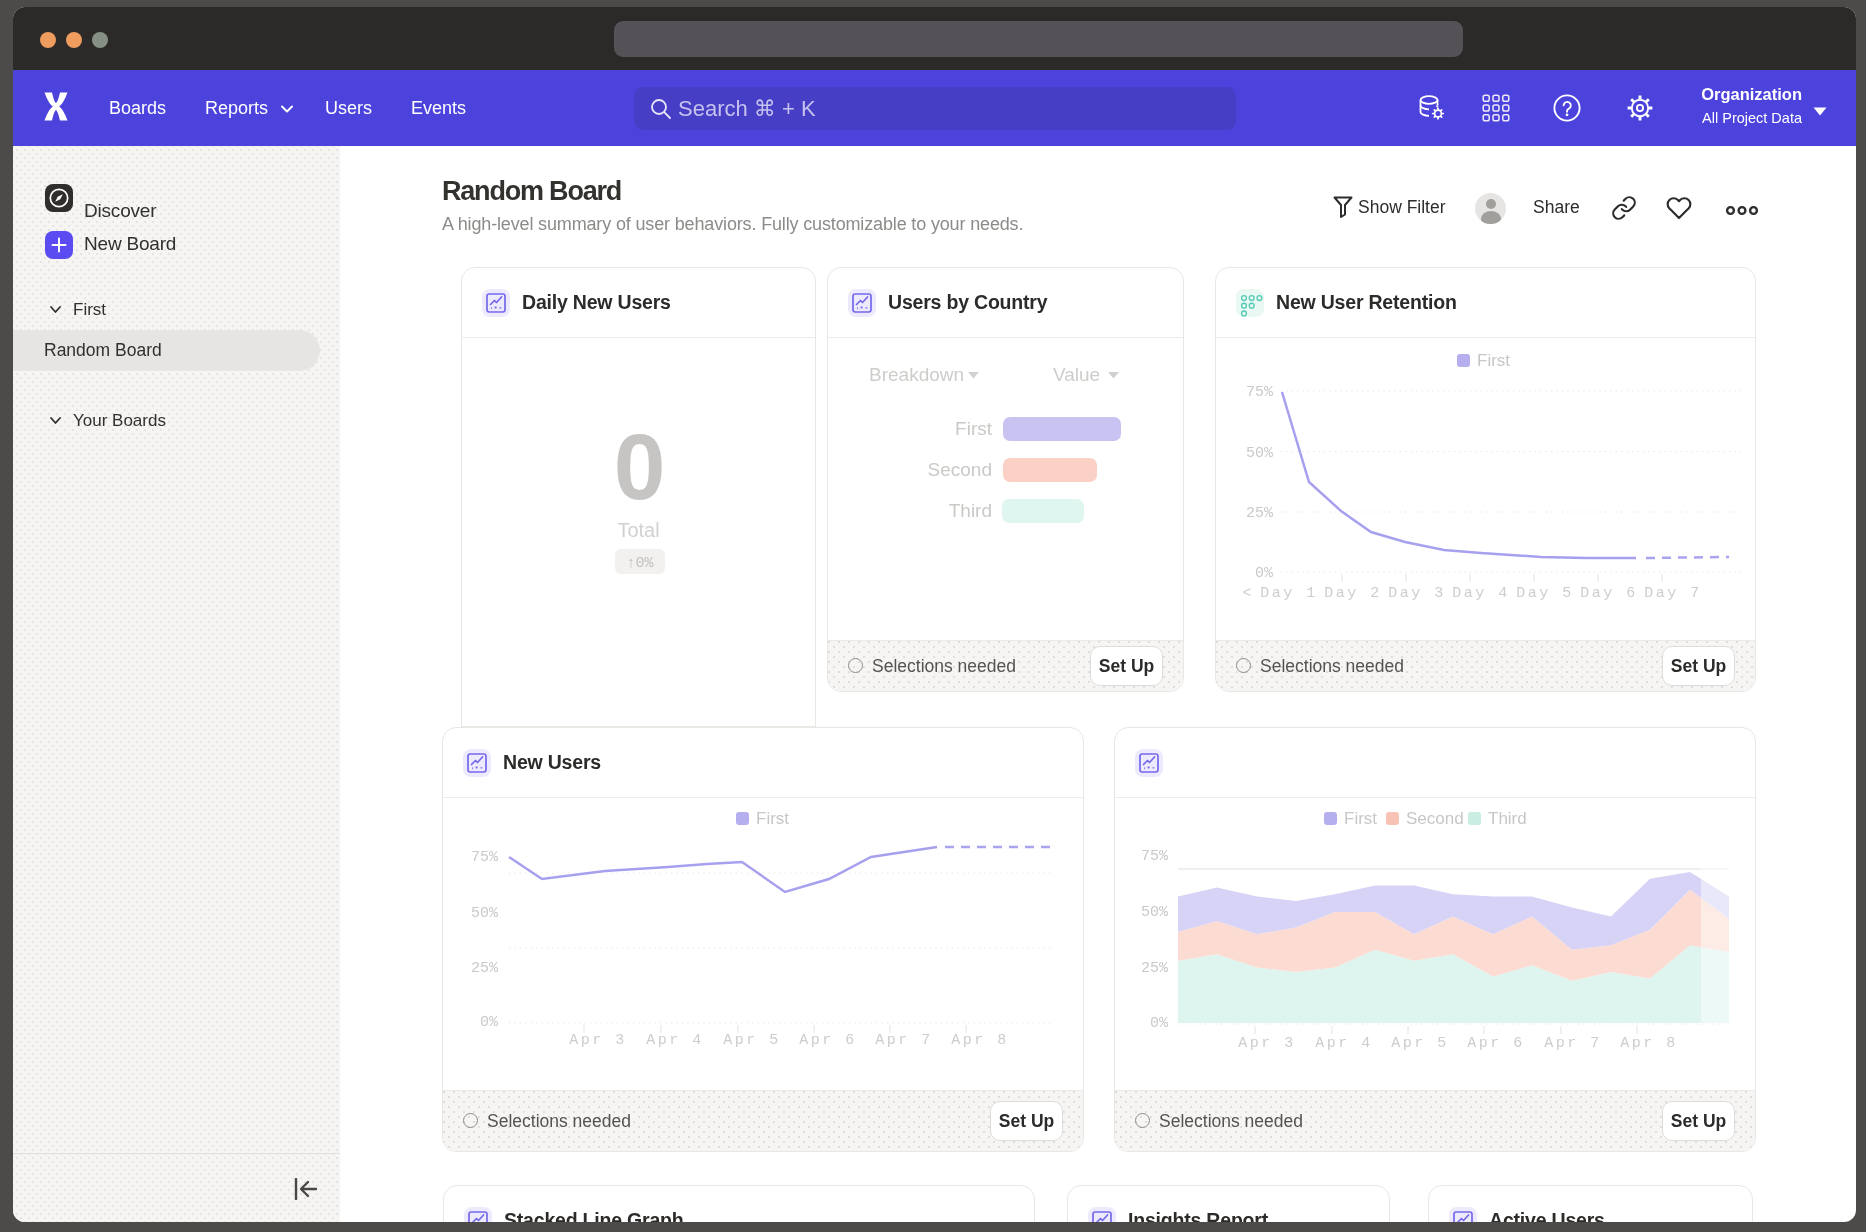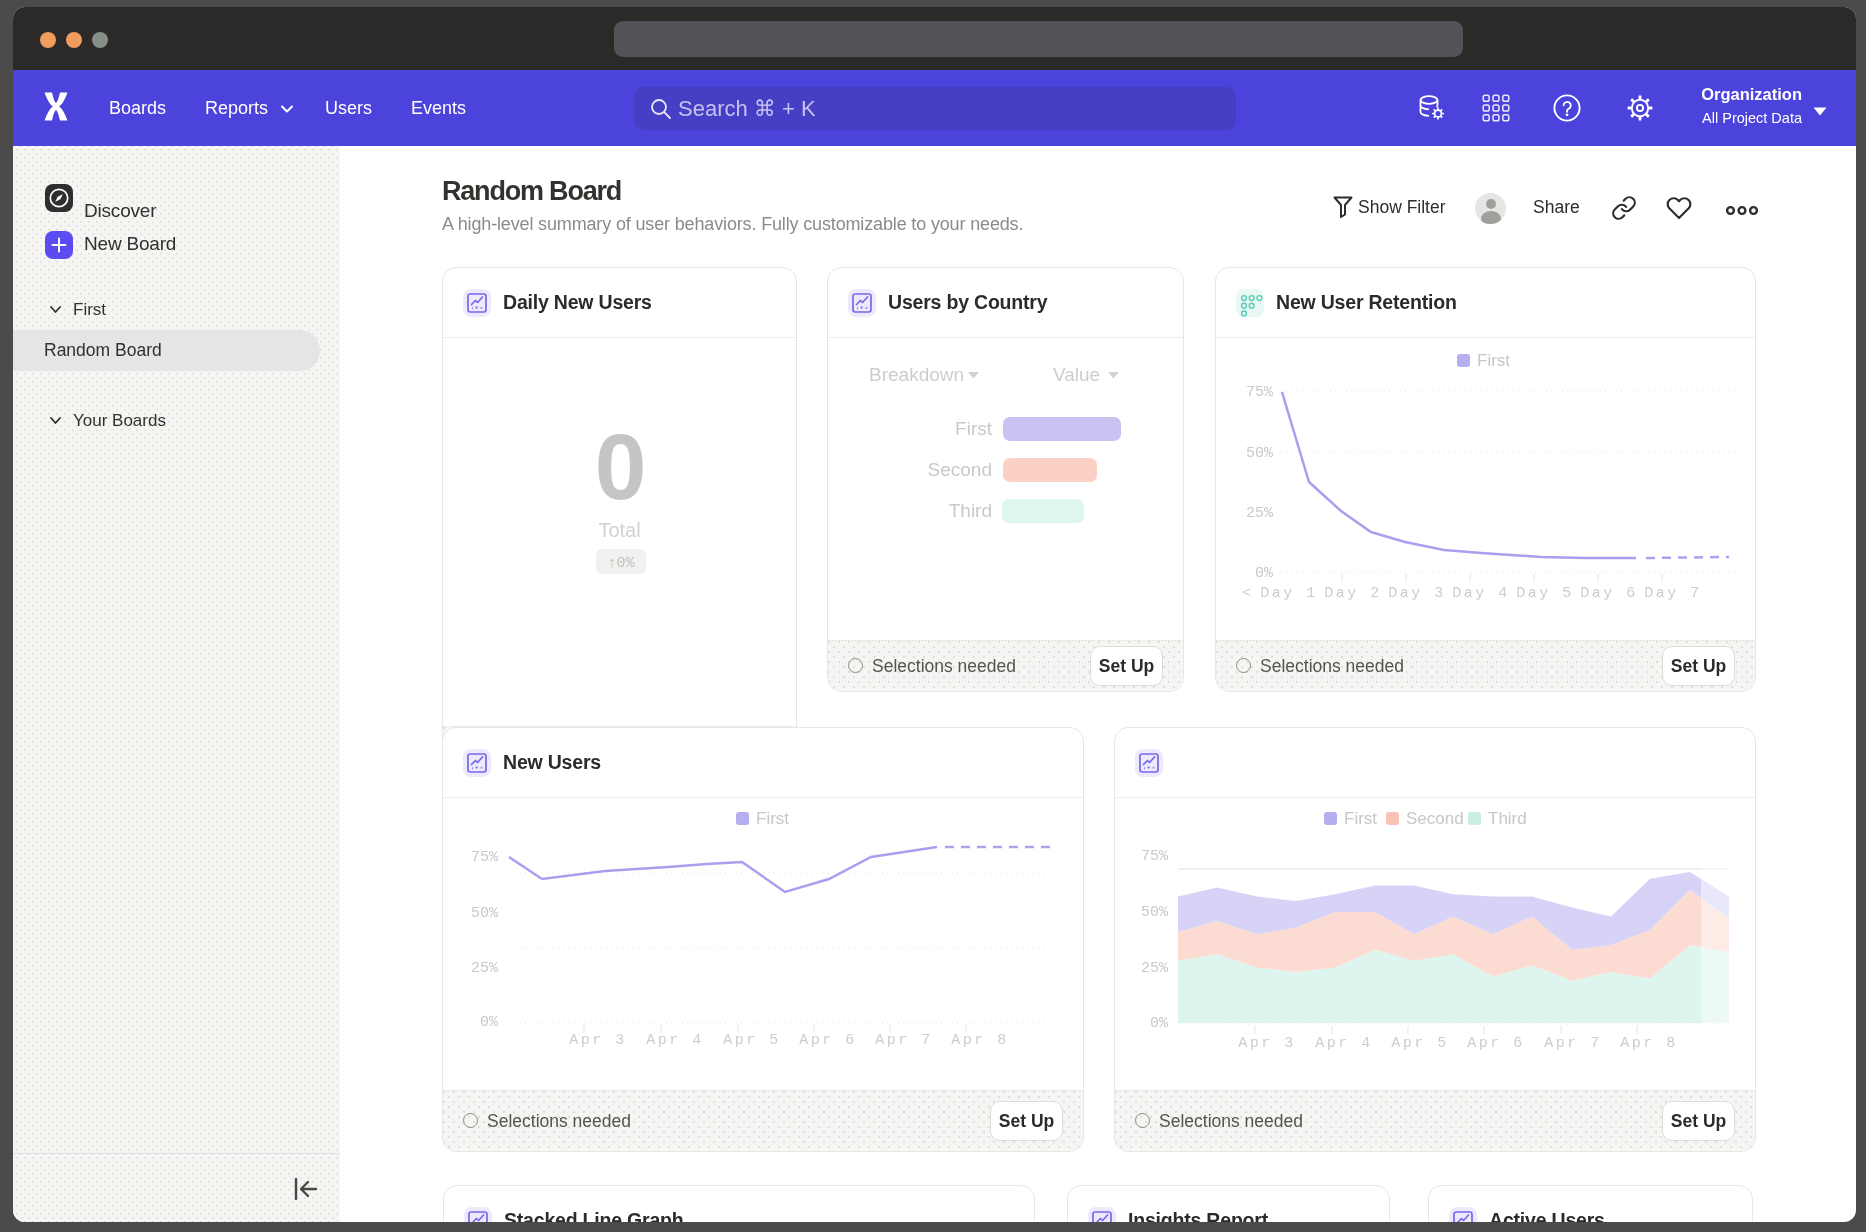--- a/index.html
+++ b/index.html
@@ -184,21 +184,21 @@
     <path d="M20.84 4.61a5.5 5.5 0 0 0-7.78 0L12 5.67l-1.06-1.06a5.5 5.5 0 0 0-7.78 7.78l1.06 1.06L12 21.23l7.78-7.78 1.06-1.06a5.5 5.5 0 0 0 0-7.78z" stroke="#2e2d2b" stroke-width="2" fill="none" stroke-linecap="round" stroke-linejoin="round"></path>
   </svg>
   <svg class="abs" style="left:1712px; top:198px;" width="38" height="11" viewBox="0 0 38 11">
     <g stroke="#2e2d2b" stroke-width="2.4" fill="none">
       <circle cx="5.5" cy="5.5" r="3.4"></circle>
         <circle cx="17" cy="5.5" r="3.4"></circle>
         <circle cx="28.5" cy="5.5" r="3.4"></circle>
     </g>
   </svg>
 
-  <div class="card" id="card1" style="left:429px; top:260px; width:355px; height:511px;padding-left:12px;">
+  <div class="card" id="card1" style="left:448px; top:260px; width:355px; height:511px;padding-left:12px;">
     <div class="chead">
       <div class="cicon"><svg width="28" height="28" viewBox="0 0 28 28">
             <g stroke="#7568ea" fill="none" stroke-width="1.7">
               <rect x="5" y="5" width="18" height="18" rx="2.2"></rect>
               <path d="M8.5 15.5 L12.5 11.5 L14.5 13.5 L19.5 8" stroke-linecap="round" stroke-linejoin="round"></path>
               <g stroke-width="1.9">
                 <path d="M9 19.2 L9.8 19.2"></path>
                 <path d="M13.6 17.5 V19.4"></path>
                 <path d="M18.4 18.3 V19.4"></path>
               </g>

